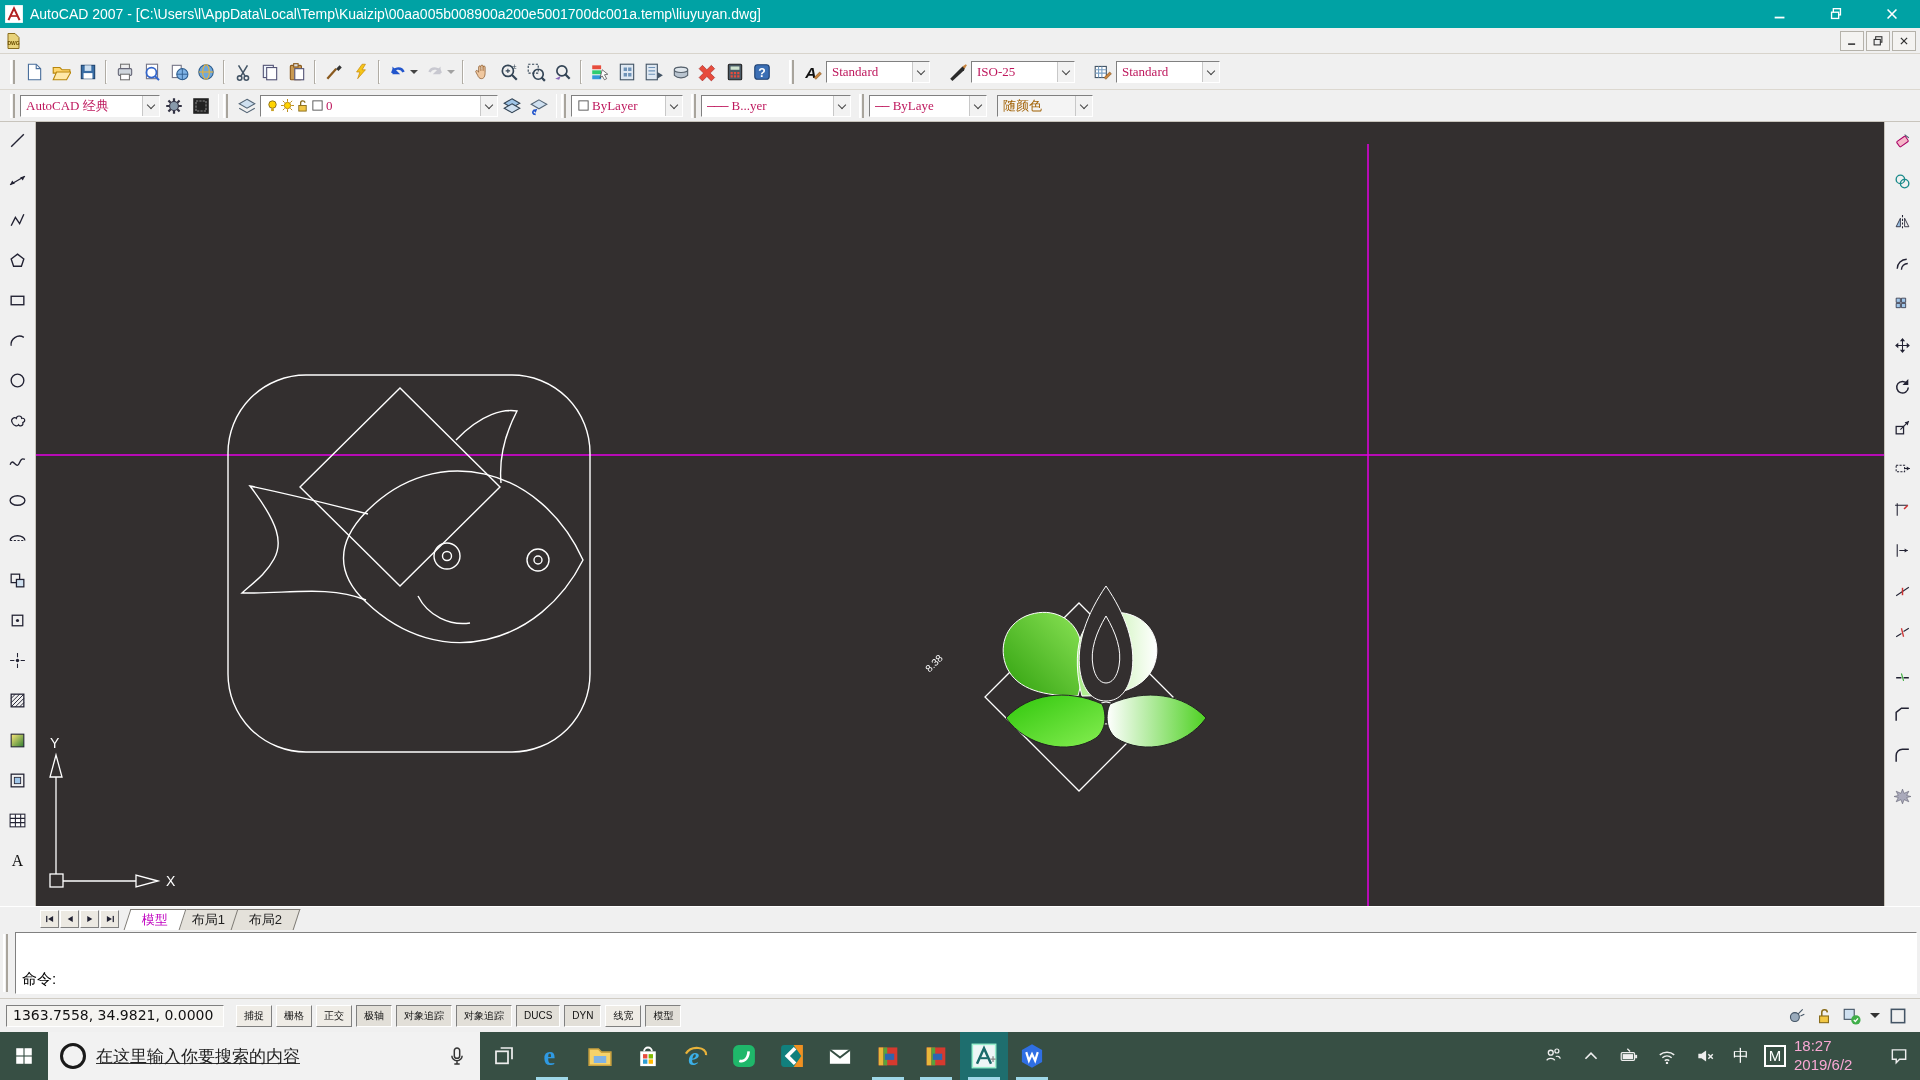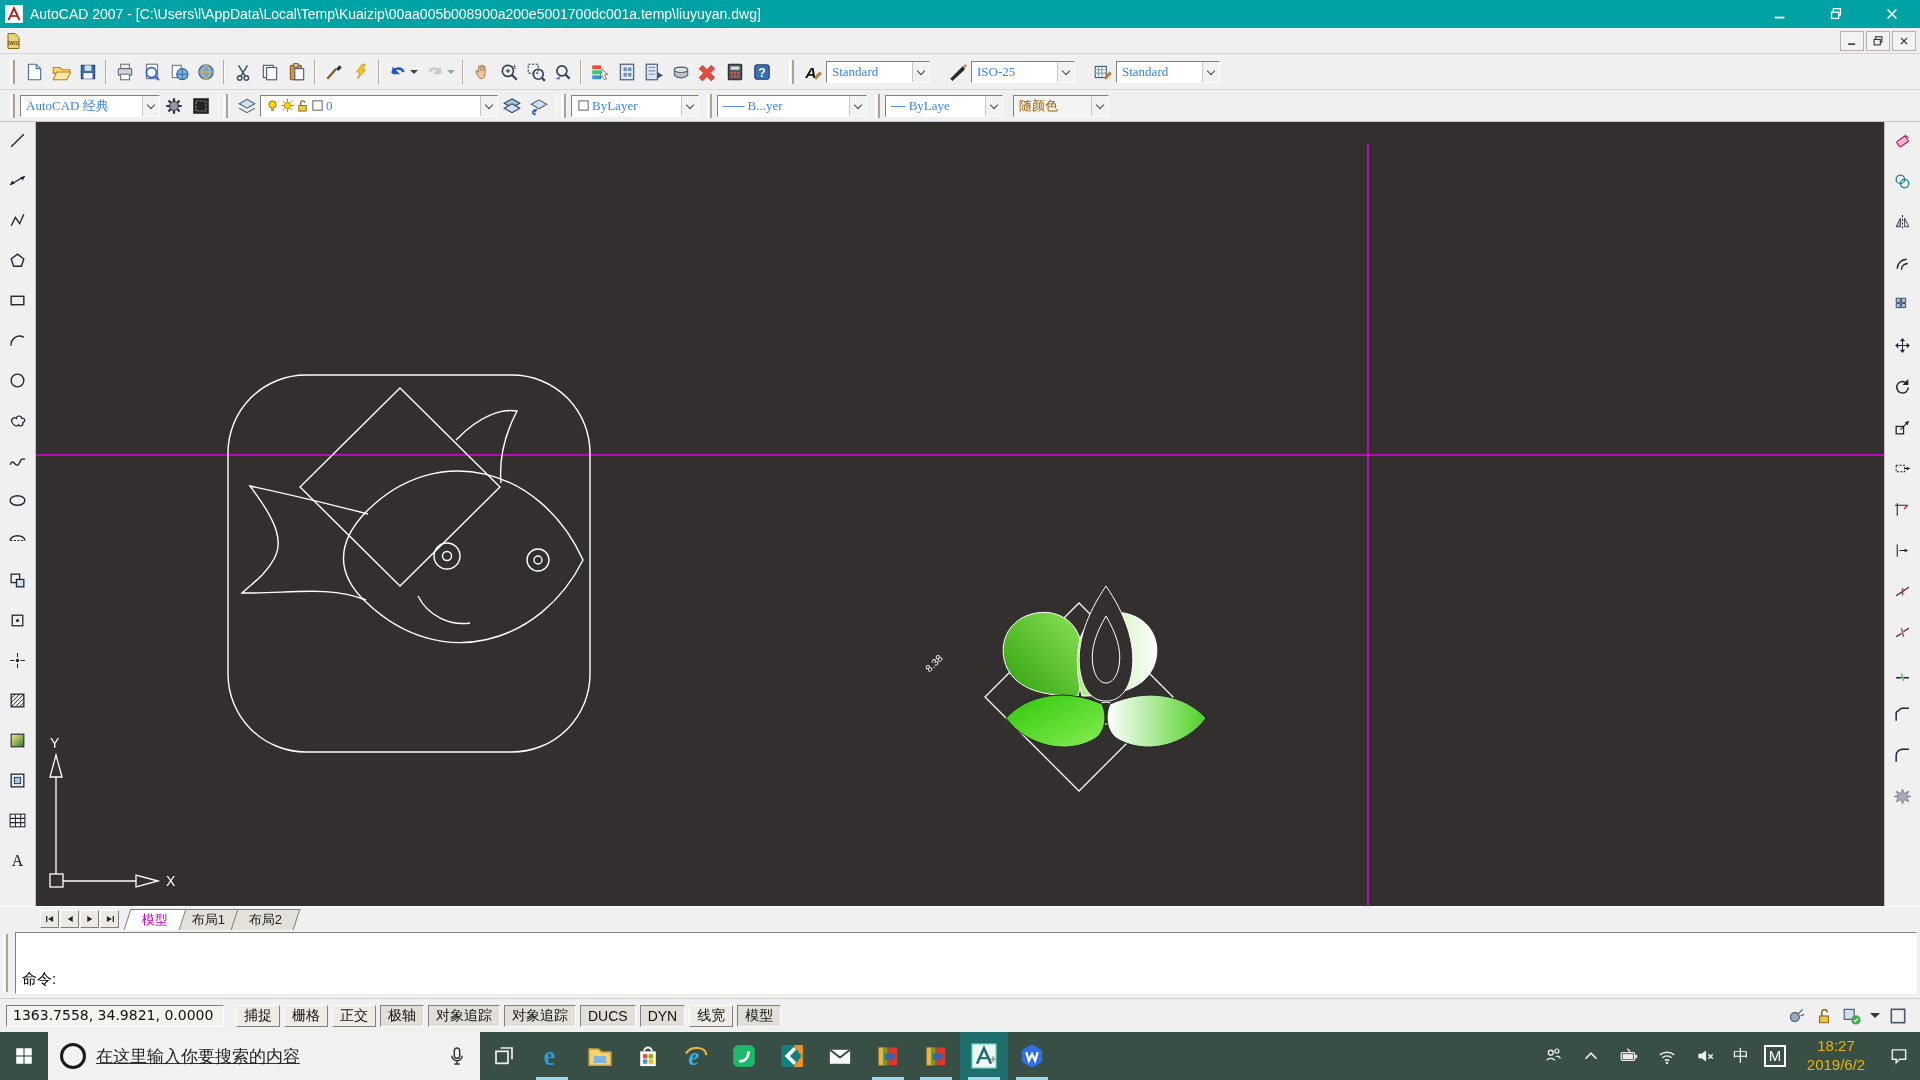--- a/index.html
+++ b/index.html
@@ -27,21 +27,21 @@
   #toolbar1{position:absolute;left:0;top:54px;width:1920px;height:36px;background:#f0f0f0;border-bottom:1px solid #dcd8d0;display:flex;align-items:center;padding-left:10px;}
   #toolbar2{position:absolute;left:0;top:90px;width:1920px;height:32px;background:#f0f0f0;border-bottom:1px solid #c8c4bc;display:flex;align-items:center;padding-left:10px;}
   .grip{width:5px;height:24px;border-left:2px solid #fff;border-right:2px solid #a8a49c;margin-right:5px;}
   .tbtn{width:27px;height:27px;border:1px solid transparent;display:flex;align-items:center;justify-content:center;position:relative;}
   .tbtn svg{width:20px;height:20px;}
   .tbtn.dd::after{content:"";position:absolute;right:-8px;top:11px;border:4px solid transparent;border-top-color:#444;}
   .tbtn.dd{margin-right:10px;}
   .tbtn.dis{opacity:.45;}
   .tsep{width:1px;height:24px;background:#b0aca4;border-right:1px solid #fff;margin:0 4px;}
   .islot{display:flex;}
-  .combo{height:22px;background:#fff;border:1px solid;border-color:#808080 #fff #fff #808080;display:flex;align-items:center;font-family:"Liberation Serif",serif;font-size:13px;color:#3b82f6;padding-left:5px;overflow:hidden;white-space:nowrap;}
+  .combo{height:22px;background:#fff;border:1px solid;border-color:#808080 #fff #fff #808080;display:flex;align-items:center;font-family:"Liberation Serif",serif;font-size:13px;color:#be185d;padding-left:5px;overflow:hidden;white-space:nowrap;}
   .combo .val{flex:1;overflow:hidden;}
   .combo .dd{width:17px;align-self:stretch;display:flex;align-items:center;justify-content:center;border-left:1px solid #c8c8c8;background:#f2f2f2;flex:none;}
   .combo .dd::after{content:"";width:5px;height:5px;border-right:1.6px solid #444;border-bottom:1.6px solid #444;transform:rotate(45deg);margin-top:-2px;}
   .combo.disabled{color:#a16207;background:#f4f4f4;font-family:Liberation Serif, serif;}
   .stylegrp{display:flex;align-items:center;margin-left:14px;}
   .lineglyph{letter-spacing:-1px;font-family:"DejaVu Sans Mono",monospace;margin-right:4px;}
   .mini{width:13px;height:13px;margin-right:2px;flex:none;}
 
   
   #main{position:absolute;left:0;top:122px;width:1920px;height:784px;display:flex;}
@@ -68,21 +68,21 @@
   
   #cmd{position:absolute;left:0;top:930px;width:1920px;height:68px;background:#f0f0f0;padding:2px 3px 3px 3px;}
   #cmdgrip{position:absolute;left:3px;top:4px;width:5px;height:58px;border-left:2px solid #fff;border-right:2px solid #a8a49c;}
   #cmdbox{margin-left:12px;height:62px;background:#fff;border:1px solid;border-color:#808080 #fff #fff #808080;font-family:"Liberation Sans",sans-serif;font-size:15px;color:#000;padding:3px 6px;display:flex;flex-direction:column;justify-content:flex-end;}
   #cmdbox .line{height:20px;}
 
   
   #statusbar{position:absolute;left:0;top:998px;width:1920px;height:34px;background:#f0f0f0;border-top:1px solid #d0ccc4;display:flex;align-items:center;padding:0 6px;}
   #coords{width:218px;height:22px;border:1px solid;border-color:#808080 #fff #fff #808080;background:#f4f3f0;font-size:14px;padding:1px 6px;color:#111;font-family:"DejaVu Sans",sans-serif;}
   #toggles{display:flex;gap:4px;margin-left:12px;}
-  .sbtn{height:22px;padding:1px 7px;border:1px solid;border-color:#fff #808080 #808080 #fff;background:#efece6;font-size:14px;color:#111;display:flex;align-items:center;}
+  .sbtn{height:22px;padding:1px 7px;border:1px solid;border-color:#fff #808080 #808080 #fff;background:#efece6;font-size:10px;color:#111;display:flex;align-items:center;}
   .sbtn.pressed{border-color:#808080 #fff #fff #808080;background:#e2dfd8;}
   #stray{margin-left:auto;display:flex;align-items:center;gap:8px;margin-right:6px;}
   #stray .sic{width:20px;height:20px;}
   #stray .ddw{width:0;height:0;border:5px solid transparent;border-top-color:#333;margin-top:5px;}
 
   
   #taskbar{position:absolute;left:0;top:1032px;width:1920px;height:48px;background:#374F44;display:flex;align-items:stretch;color:#eee;}
   #startbtn{width:48px;display:flex;align-items:center;justify-content:center;}
   #startbtn svg{width:20px;height:20px;}
   #tsearch{width:432px;background:#f2f2f2;display:flex;align-items:center;color:#333;text-decoration:underline;}
@@ -94,21 +94,21 @@
   #applist{display:flex;}
   .tapp{width:48px;display:flex;align-items:center;justify-content:center;position:relative;}
   .tapp svg{width:28px;height:28px;}
   .tapp.underline::after{content:"";position:absolute;left:8px;right:8px;bottom:0;height:3px;background:#9fd8e8;}
   .tapp.active{background:#1E6E6E;}
   #tray{margin-left:auto;display:flex;align-items:center;gap:4px;padding-right:4px;}
   .tric{width:34px;height:48px;display:flex;align-items:center;justify-content:center;}
   .tric svg{width:20px;height:20px;}
   .tric.txt{font-size:16px;color:#fff;width:30px;}
   .tric.boxed span{border:2px solid #fff;padding:0 3px;font-size:15px;line-height:18px;}
-  #clock{width:84px;text-align:center;font-size:15px;line-height:1.25;color:#eab308;}
+  #clock{width:84px;font-size:15px;line-height:1.25;color:#f9a8d4;}
 </style>
 </head>
 <body>
 
 <div id="titlebar">
   <span class="appicon"><svg viewBox="0 0 18 18" width="100%" height="100%">
         <rect x="1" y="1" width="16" height="16" fill="#fff"></rect>
         <path d="M4 14.5L9 4l5 10.5" stroke="#b02020" stroke-width="1.8" fill="none"></path>
         <path d="M6.2 10.8h5.6" stroke="#b02020" stroke-width="1.5"></path>
       </svg></span>
@@ -490,21 +490,21 @@
       <span class="islot">
         <svg viewBox="0 0 18 18" width="100%" height="100%">
           <path d="M9 3.5l7 4-7 4-7-4z" fill="#cfe0f0" stroke="#567"></path>
           <path d="M5 12.5c-2.5 1.5-2 4 1 4" fill="none" stroke="#2255cc" stroke-width="1.5"></path>
           <path d="M3.5 12.5l4-1-1.5 3.5z" fill="#2255cc"></path>
         </svg>
       </span>
     </div>
   <span class="tsep"></span>
   <span class="grip"></span>
-  <div class="combo" style="width:128px;">
+  <div class="combo" style="width:112px;">
     <svg class="mini" viewBox="0 0 14 14">
         <rect x="2" y="2" width="10" height="10" fill="#fff" stroke="#555"></rect>
       </svg>
     <span class="val">ByLayer</span>
     <span class="dd"></span>
   </div>
   <span class="grip" style="margin-left:8px;"></span>
   <div class="combo" style="width:150px;">
     <span class="lineglyph">———</span>
     <span class="val">B...yer</span>

